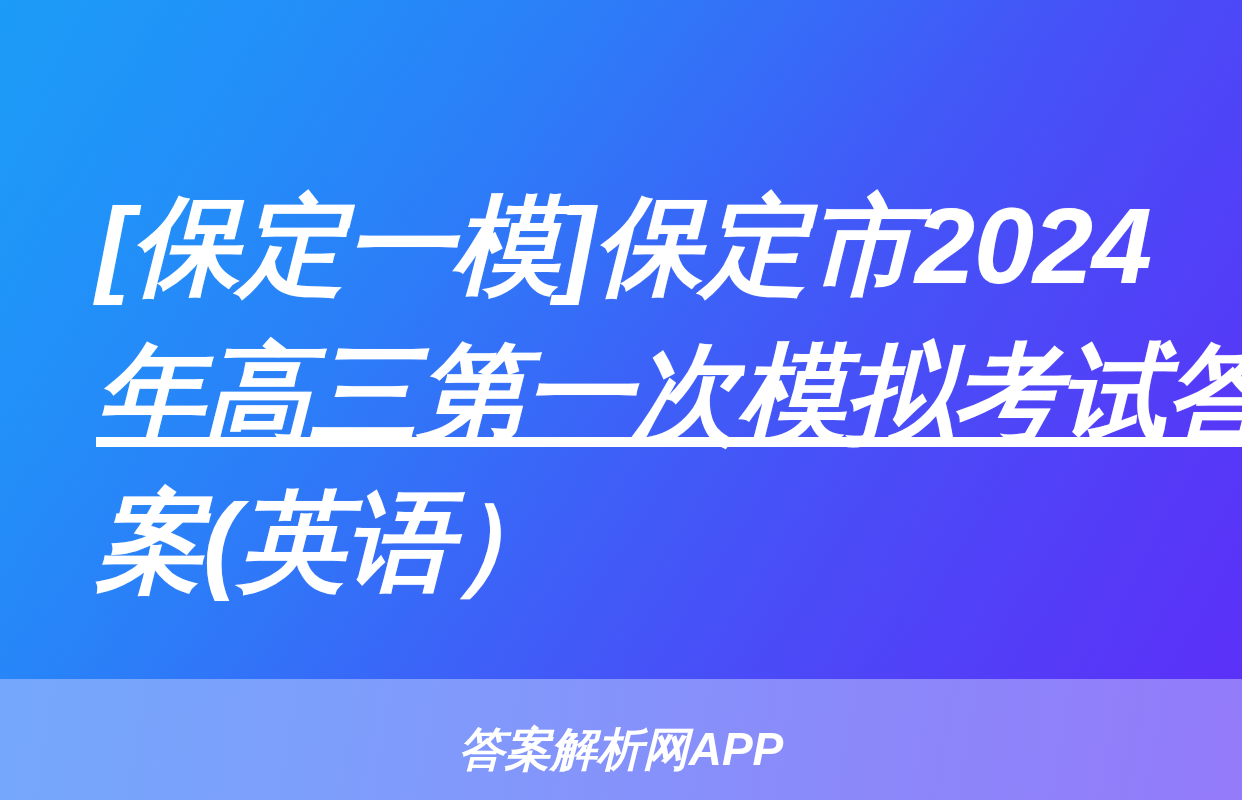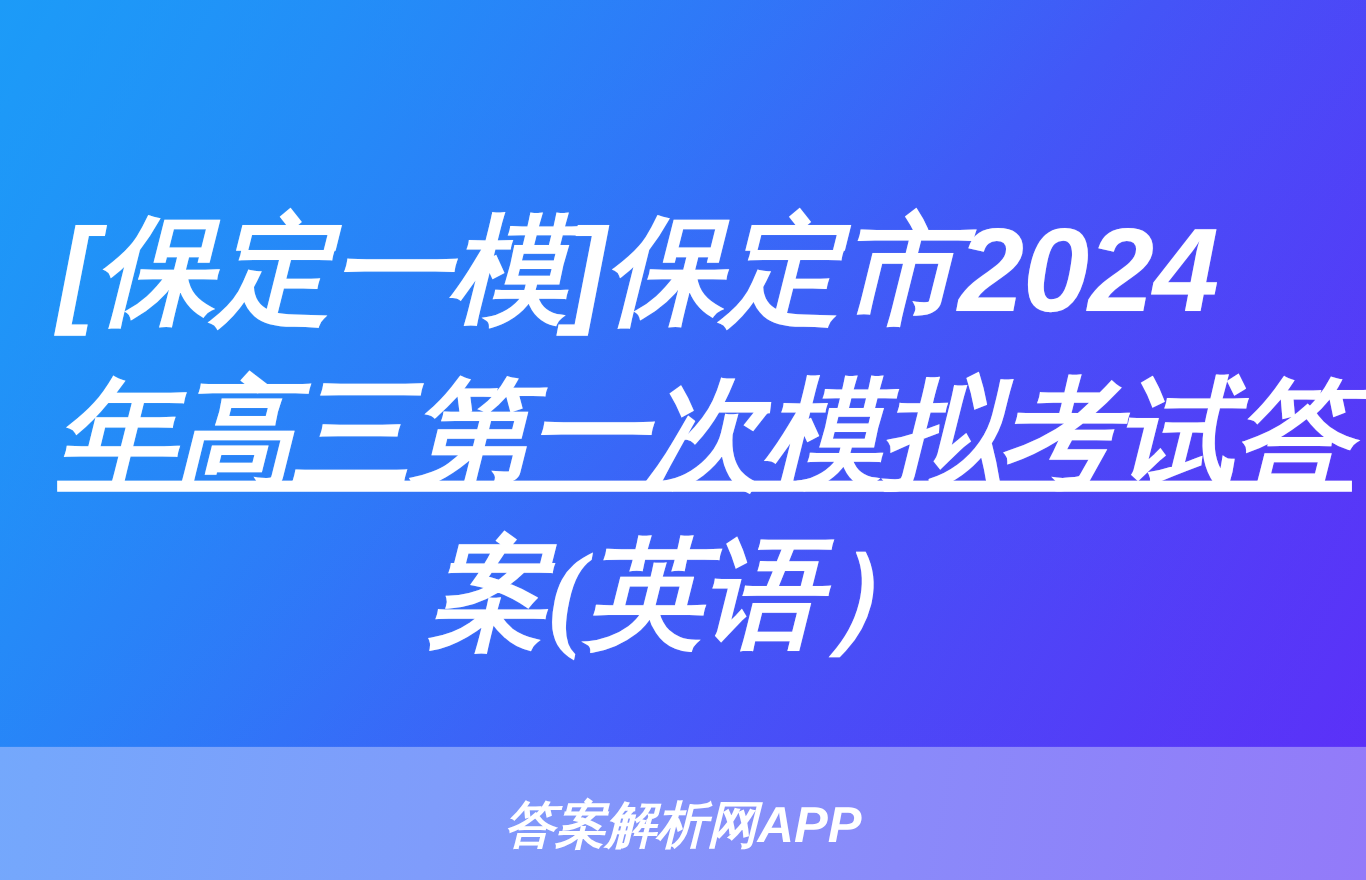--- a/index.html
+++ b/index.html
@@ -36,39 +36,39 @@
     pointer-events: none;
   }
 
   .title-block {
     position: absolute;
     left: 0;
     right: 0;
     top: 172px;
     z-index: 2;
     text-align: center;
-    padding: 0 52px;
+    padding: 0 96px;
     box-sizing: border-box;
   }
 
   .title-line {
     display: block;
     color: #ffffff;
     font-size: 108px;
     line-height: 148px;
     font-weight: 700;
     font-style: italic;
     letter-spacing: -1px;
     white-space: nowrap;
     text-shadow: 0 0 1px rgba(255,255,255,0.35);
   }
 
   .title-line.l1 { text-align: left; }
   .title-line.l2 { text-align: left; text-decoration: underline; }
-  .title-line.l3 { text-align: center; font-family: Liberation Serif, serif; }
+  .title-line.l3 { text-align: left; }
 
   .footer-band {
     position: absolute;
     left: 0;
     right: 0;
     top: 679px;
     height: 121px;
     z-index: 3;
     background: linear-gradient(100deg,
                 #74a8fc 0%,

